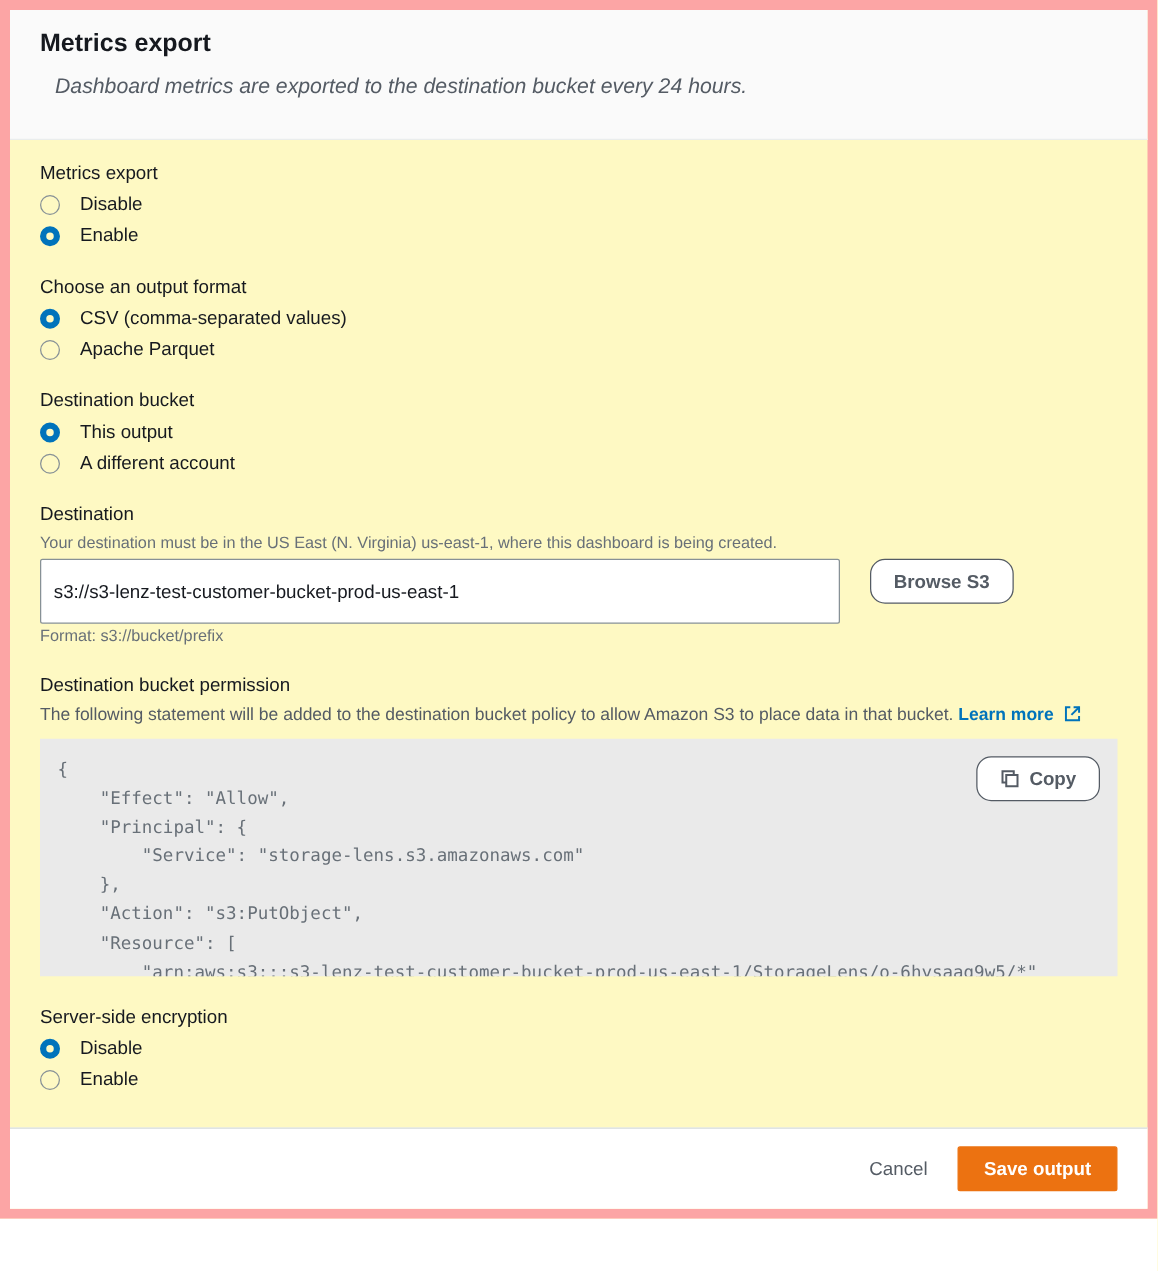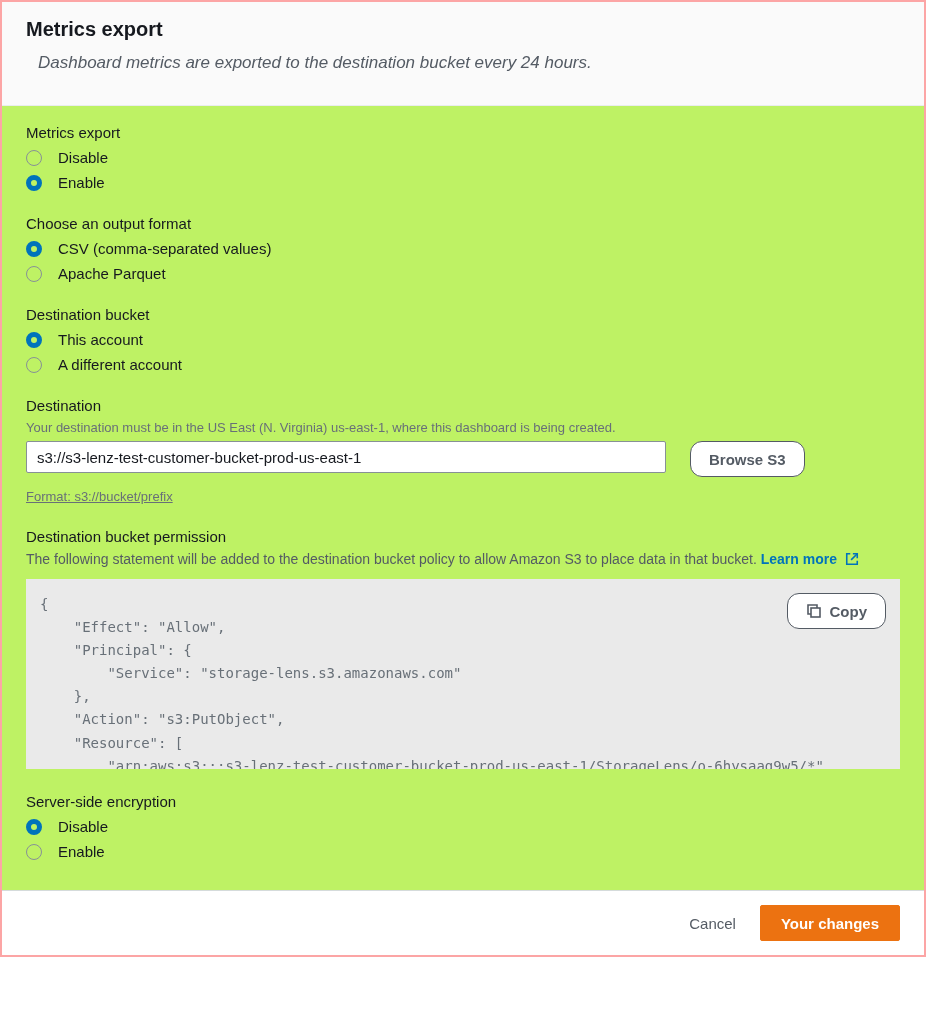--- a/index.html
+++ b/index.html
@@ -4,22 +4,22 @@
 <style>
   * { box-sizing: border-box; }
   body {
     margin: 0;
     font-family: "Amazon Ember", "Helvetica Neue", Arial, sans-serif;
     color: #16191f;
     background: #fff;
   }
   .panel {
     width: 926px;
-    border: 2px solid #fca5a5;
-    background: #bef264;
+    border: 8px solid #fca5a5;
+    background: #fef9c3;
   }
   .panel-header {
     padding: 16px 24px 20px 24px;
     border-bottom: 1px solid #eaeded;
     background: #fafafa;
   }
   .panel-title {
     font-size: 20px;
     font-weight: 700;
     margin: 0 0 4px 0;
@@ -71,21 +71,21 @@
   .radio-outer.selected {
     border: 5px solid #0073bb;
   }
   .dest-row {
     display: flex;
     align-items: stretch;
     gap: 24px;
   }
   .text-input {
     flex: 0 0 640px;
-    height: 32px;
+    height: 52px;
     border: 1px solid #879196;
     border-radius: 2px;
     padding: 0 10px;
     font-size: 15px;
     color: #16191f;
     background: #fff;
     font-family: inherit;
   }
   .btn {
     display: inline-flex;
@@ -98,22 +98,21 @@
     border-radius: 12px;
     background: #fff;
     font-weight: 700;
     font-size: 15px;
     color: #545b64;
     cursor: pointer;
   }
   .format-hint {
     font-size: 13px;
     color: #687078;
-    margin-top: 12px;
-    text-decoration: underline;
+    margin-top: 2px;
   }
   .perm-desc {
     font-size: 14px;
     color: #545b64;
     margin-top: 2px;
     margin-bottom: 12px;
   }
   .learn-link {
     color: #0073bb;
     font-weight: 700;
@@ -216,21 +215,21 @@
       <label class="radio-row">
         <span class="radio-outer"></span>
         <span>Apache Parquet</span>
       </label>
     </div>
 
     <div class="field-group">
       <div class="field-label">Destination bucket</div>
       <label class="radio-row">
         <span class="radio-outer selected"></span>
-        <span>This account</span>
+        <span>This output</span>
       </label>
       <label class="radio-row">
         <span class="radio-outer"></span>
         <span>A different account</span>
       </label>
     </div>
 
     <div class="field-group">
       <div class="field-label">Destination</div>
       <div class="field-hint">Your destination must be in the US East (N. Virginia) us-east-1, where this dashboard is being created.</div>
@@ -288,16 +287,16 @@
       <label class="radio-row">
         <span class="radio-outer"></span>
         <span>Enable</span>
       </label>
     </div>
 
   </div>
 
   <div class="panel-footer">
     <button class="btn-link">Cancel</button>
-    <button class="btn-primary">Your changes</button>
+    <button class="btn-primary">Save output</button>
   </div>
 
 </div>
 
 </body></html>

